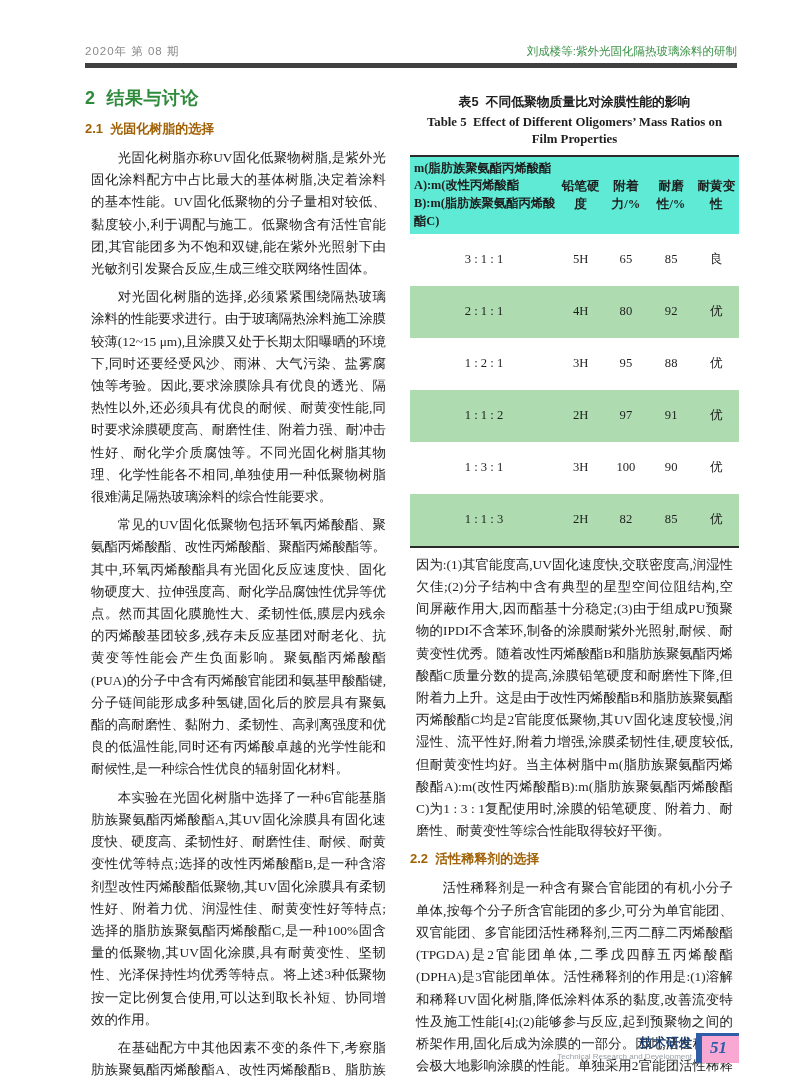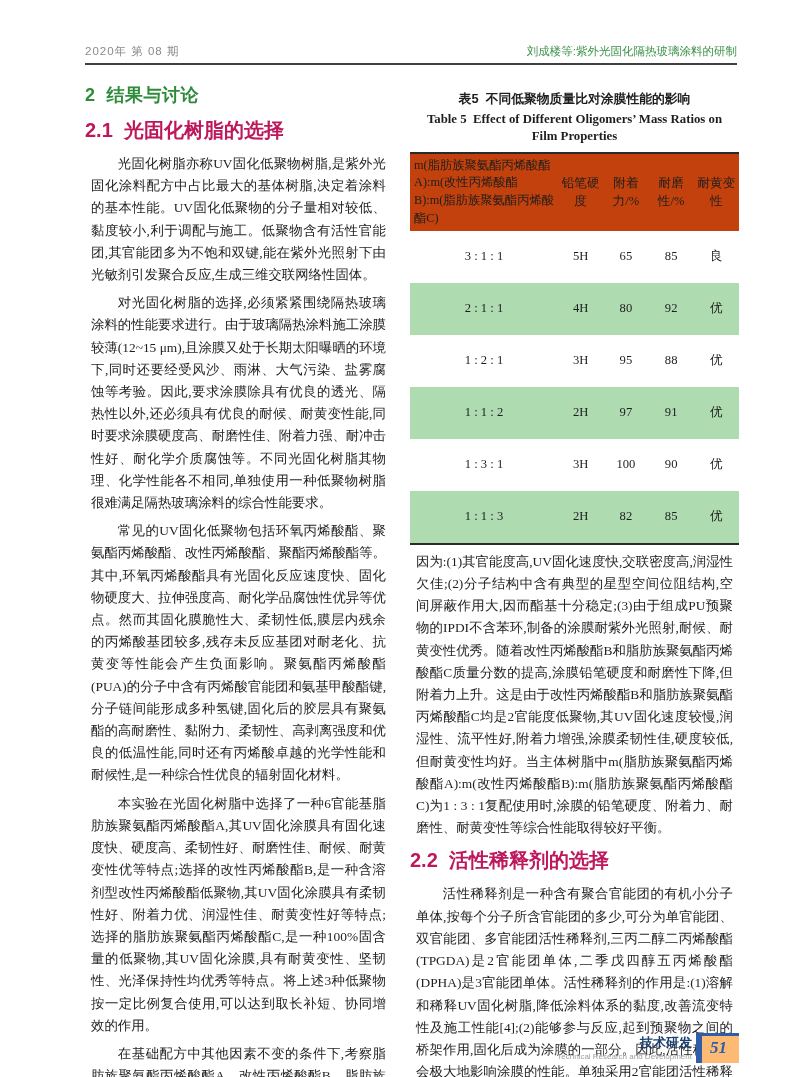--- a/index.html
+++ b/index.html
@@ -11,36 +11,36 @@
     padding:44px 57px 0 85px;
     overflow:hidden;
     font-family:"Liberation Serif","DejaVu Serif",serif;
     color:#1e1e1e;
   }
   
   .page-header{
     display:flex;justify-content:space-between;align-items:flex-end;
     font-size:11.5px;
     padding-bottom:4px;
-    border-bottom:2px solid #404040;
+    border-bottom:5px solid #404040;
   }
   .issue-label{color:#8a8a8a;letter-spacing:1px;font-family:"Liberation Sans","DejaVu Sans",sans-serif;}
   .running-title{color:#3c9147;font-family:"Liberation Sans","DejaVu Sans",sans-serif;}
   
   .columns{display:flex;gap:18px;margin-top:8px;}
   .col-left{width:307px;flex:none;}
   .col-right{width:329px;flex:none;}
   h2.sec{
     font-family:"Liberation Sans","DejaVu Sans",sans-serif;
     font-size:18px;font-weight:700;color:#2e8b3c;
     margin:10px 0 10px 0;letter-spacing:0.5px;
   }
   h3.subsec{
     font-family:"Liberation Sans","DejaVu Sans",sans-serif;
-    font-size:20px;font-weight:700;color:#be185d;
+    font-size:13px;font-weight:700;color:#a16207;
     margin:2px 0 9px 0;
   }
   p.body{
     font-size:13.4px;line-height:22.2px;
     text-align:justify;text-indent:2em;margin:6px;
   }
   p.body.no-indent{text-indent:0;}
   
   .caption-zh{
     margin-top:18px;
@@ -51,21 +51,21 @@
     font-weight:700;font-size:12.8px;text-align:center;line-height:1.35;
     margin:3px 0 6px 0;
   }
   
   table.t5{
     width:100%;border-collapse:collapse;
     border-top:2px solid #2a2a2a;border-bottom:2px solid #2a2a2a;
     font-size:12.6px;
   }
   table.t5 th{
-    background:#c2410c;font-weight:400;vertical-align:middle;
+    background:#5eead4;font-weight:700;vertical-align:middle;
     padding:3px 2px;line-height:1.45;
   }
   table.t5 th.ratio-head{text-align:left;font-size:12.3px;padding-left:4px;width:45%;}
   table.t5 th.num-head{text-align:center;width:13.75%;}
   table.t5 td{text-align:center;padding:16px 1px;height:20px;}
   table.t5 tr.alt td{background:#aedbb0;}
   .after-table{margin-top:10px;}
   
   .page-footer{
     position:absolute;right:55px;bottom:14px;
@@ -75,21 +75,21 @@
   .footer-zh{
     font-family:"Liberation Sans","DejaVu Sans",sans-serif;
     font-weight:700;font-size:13px;color:#1d3f6e;line-height:1.1;
   }
   .footer-en{
     font-family:"Liberation Sans","DejaVu Sans",sans-serif;
     font-size:8px;color:#9aa0a6;margin-top:2px;
   }
   .page-badge{
     border-top:3px solid #2f5da8;border-left:6px solid #2f5da8;
-    background:#fdba74;color:#2f5da8;
+    background:#f9a8d4;color:#2f5da8;
     font-family:"Liberation Serif","DejaVu Serif",serif;
     font-style:italic;font-weight:700;font-size:17px;
     padding:2px 12px 5px 8px;
   }
 </style>
 </head>
 <body>
 
 <div class="page">
 

